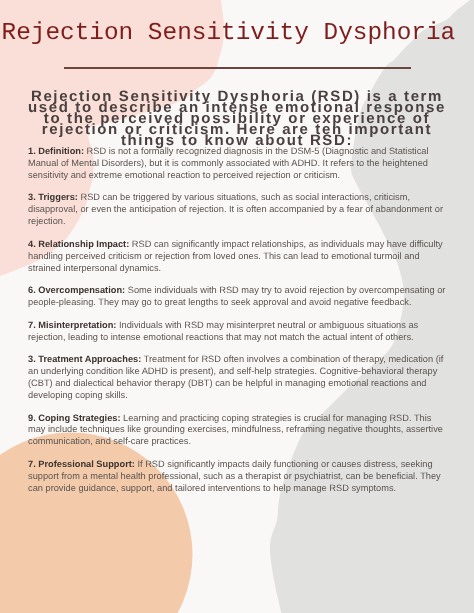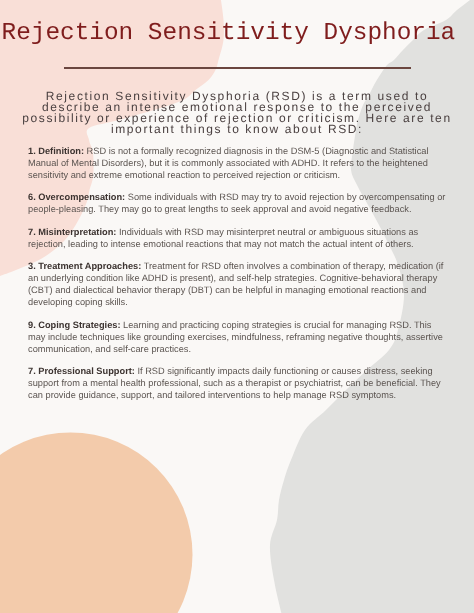--- a/index.html
+++ b/index.html
@@ -6,41 +6,43 @@
   *{-webkit-font-smoothing:antialiased;text-rendering:geometricPrecision;}
   body{width:474px;height:613px;overflow:hidden;background:#faf8f6;
        font-family:"Liberation Sans",sans-serif;}
   #page{position:relative;width:474px;height:613px;overflow:hidden;}
   #bg{position:absolute;inset:0;width:474px;height:613px;}
   #content{position:absolute;inset:0;}
   .title{position:absolute;left:1.5px;top:18.5px;width:474px;text-align:center;
     font-family:Liberation Mono, monospace;font-size:24.4px;line-height:30px;color:#7f1d1d;white-space:pre;}
   .rule{position:absolute;left:63.5px;top:66.6px;width:347px;height:2.3px;background:#6b463f;}
   .intro{position:absolute;left:17px;top:90.5px;width:440px;text-align:center;
-     font-size:12px;font-weight:normal;letter-spacing:1.62px;line-height:11.1px;color:#4a4040;}
+     font-size:15px;font-weight:bold;letter-spacing:1.62px;line-height:11.1px;color:#4a4040;}
   .list{position:absolute;left:28px;top:146px;width:418px;}
   .item{font-size:9.25px;line-height:11.9px;color:#5b5450;margin:0 0 10.7px 0;}
   .item b{color:#3c3330;}
 </style>
 </head>
 <body>
 
 <div id="page">
   <svg id="bg" viewBox="0 0 474 613">
     <rect x="0" y="0" width="474" height="613" fill="#faf8f6"></rect>
     <path fill="#e1e1df" d="M 474 -3 C 471.2 -0.8 461.7 6.2 457 10 C 452.3 13.8 451.5 16.7 446 20 C 440.5 23.3 429.5 26.7 424 30 C 418.5 33.3 416.5 36.7 413 40 C 409.5 43.3 406.2 46.7 403 50 C 399.8 53.3 396.7 57.5 394 60 C 391.3 62.5 389.3 62.5 387 65 C 384.7 67.5 382.2 71.7 380 75 C 377.8 78.3 375.8 81.7 374 85 C 372.2 88.3 370.8 91.7 369 95 C 367.2 98.3 364.8 100.8 363 105 C 361.2 109.2 359.2 115.8 358 120 C 356.8 124.2 356.8 125 356 130 C 355.2 135 353.8 143.3 353 150 C 352.2 156.7 350.3 164.2 351 170 C 351.7 175.8 354.2 179.2 357 185 C 359.8 190.8 364.3 198.3 368 205 C 371.7 211.7 375.5 218.3 379 225 C 382.5 231.7 385.8 238.3 389 245 C 392.2 251.7 395.5 256.7 398 265 C 400.5 273.3 404 284.2 404 295 C 404 305.8 400.5 320.8 398 330 C 395.5 339.2 394.2 343.3 389 350 C 383.8 356.7 374.2 363.3 367 370 C 359.8 376.7 352.8 383.3 346 390 C 339.2 396.7 332.8 403.3 326 410 C 319.2 416.7 310.8 421.7 305 430 C 299.2 438.3 294.5 451.7 291 460 C 287.5 468.3 286 473.3 284 480 C 282 486.7 280.2 493.3 279 500 C 277.8 506.7 278.5 512.5 277 520 C 275.5 527.5 270.5 535 270 545 C 269.5 555 272 568.2 274 580 C 276 591.8 280.7 610 282 616 L 474 616 Z"></path>
     <path fill="#f9dfd7" d="M 220.5 -3 C 221 0.8 223 12.8 223.5 20 C 224 27.2 224.3 33.3 223.5 40 C 222.7 46.7 219.8 55 218.5 60 C 217.2 65 217.2 66.7 215.5 70 C 213.8 73.3 211.8 76.7 208.5 80 C 205.2 83.3 199.8 86.7 195.5 90 C 191.2 93.3 189.9 96.7 183 100 C 176.1 103.3 164.7 106.7 154 110 C 143.3 113.3 129.8 117 119 120 C 108.2 123 94 124.7 89 128 C 84 131.3 88.4 136.3 89 140 C 89.6 143.7 91.8 146.7 92.5 150 C 93.2 153.3 93.3 156.7 93.5 160 C 93.7 163.3 93.7 166.7 93.5 170 C 93.3 173.3 93.2 176.7 92.5 180 C 91.8 183.3 90.3 186.7 89.5 190 C 88.7 193.3 88.5 196.7 87.5 200 C 86.5 203.3 85 206.7 83.5 210 C 82 213.3 80.3 216.7 78.5 220 C 76.7 223.3 74.8 226.7 72.5 230 C 70.2 233.3 68.1 236.7 65 240 C 61.9 243.3 58.3 246.7 54 250 C 49.7 253.3 45.3 256.7 39 260 C 32.7 263.3 22.5 267.3 16 270 C 9.5 272.7 2.7 275 0 276 L -2 -3 Z"></path>
     <circle cx="70.5" cy="554.5" r="122" fill="#f3cbab"></circle>
   </svg>
   <div id="content">
     <div class="title">Rejection Sensitivity Dysphoria (RSD)  101</div>
     <div class="rule"></div>
     <div class="intro">Rejection Sensitivity Dysphoria (RSD) is a term used to describe an intense emotional response to the perceived possibility or experience of rejection or criticism. Here are ten important things to know about RSD:</div>
     <div class="list">
         <p class="item"><b>1. Definition:</b><span> RSD is not a formally recognized diagnosis in the DSM-5 (Diagnostic and Statistical Manual of Mental Disorders), but it is commonly associated with ADHD. It refers to the heightened sensitivity and extreme emotional reaction to perceived rejection or criticism.</span></p>
+        <p class="item"><b>3. Triggers:</b><span> RSD can be triggered by various situations, such as social interactions, criticism, disapproval, or even the anticipation of rejection. It is often accompanied by a fear of abandonment or rejection.</span></p>
+        <p class="item"><b>4. Relationship Impact:</b><span> RSD can significantly impact relationships, as individuals may have difficulty handling perceived criticism or rejection from loved ones. This can lead to emotional turmoil and strained interpersonal dynamics.</span></p>
         <p class="item"><b>6. Overcompensation:</b><span> Some individuals with RSD may try to avoid rejection by overcompensating or people-pleasing. They may go to great lengths to seek approval and avoid negative feedback.</span></p>
         <p class="item"><b>7. Misinterpretation:</b><span> Individuals with RSD may misinterpret neutral or ambiguous situations as rejection, leading to intense emotional reactions that may not match the actual intent of others.</span></p>
         <p class="item"><b>3. Treatment Approaches:</b><span> Treatment for RSD often involves a combination of therapy, medication (if an underlying condition like ADHD is present), and self-help strategies. Cognitive-behavioral therapy (CBT) and dialectical behavior therapy (DBT) can be helpful in managing emotional reactions and developing coping skills.</span></p>
         <p class="item"><b>9. Coping Strategies:</b><span> Learning and practicing coping strategies is crucial for managing RSD. This may include techniques like grounding exercises, mindfulness, reframing negative thoughts, assertive communication, and self-care practices.</span></p>
         <p class="item"><b>7. Professional Support:</b><span> If RSD significantly impacts daily functioning or causes distress, seeking support from a mental health professional, such as a therapist or psychiatrist, can be beneficial. They can provide guidance, support, and tailored interventions to help manage RSD symptoms.</span></p>
       </div>
   </div>
 </div>
 
 </body></html>

